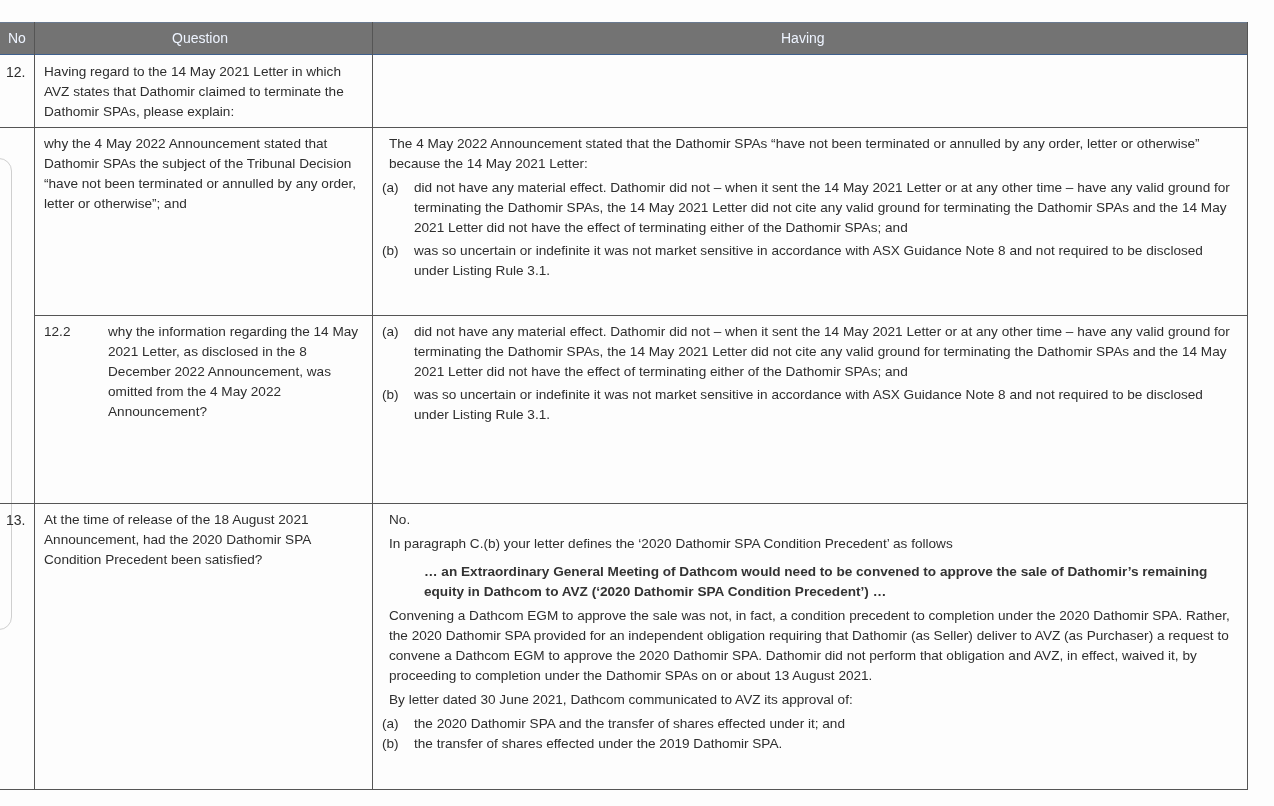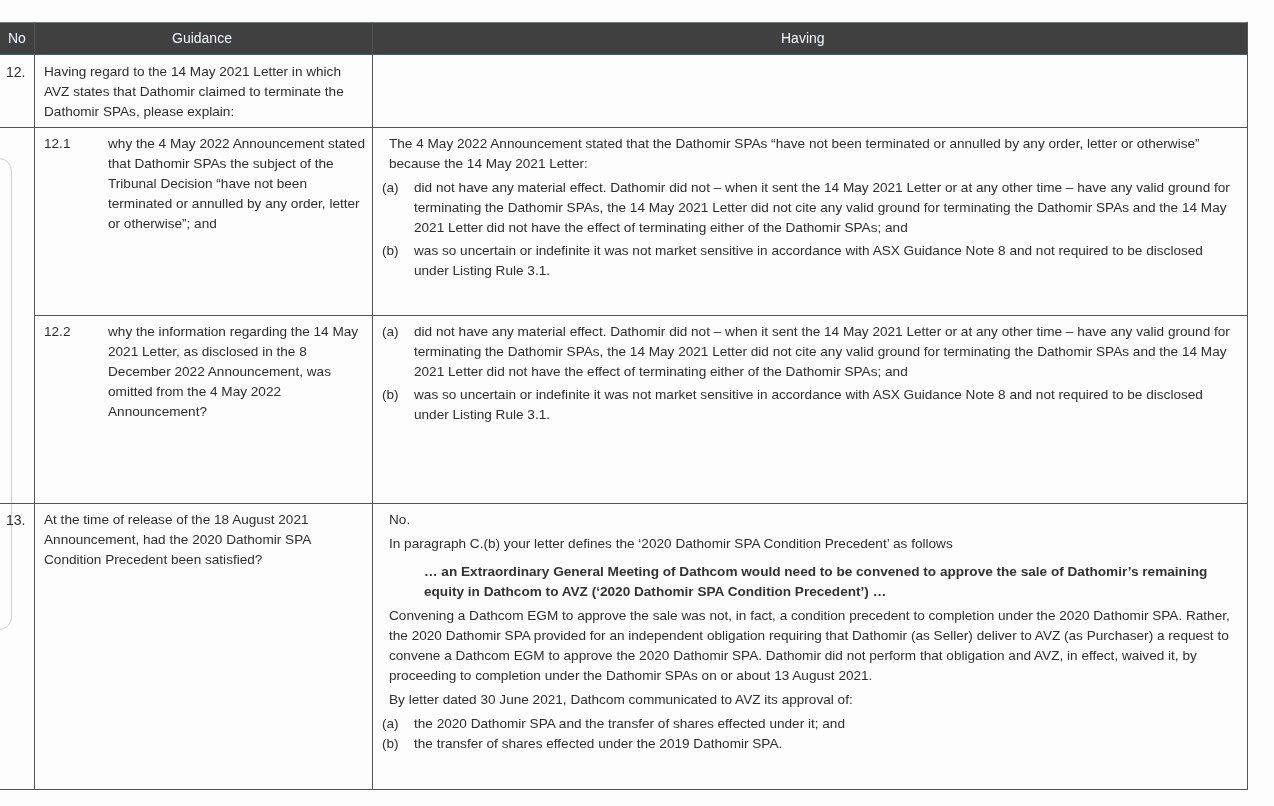--- a/index.html
+++ b/index.html
@@ -3,21 +3,21 @@
 <meta charset="utf-8">
 <style>
   html, body { margin:0; padding:0; background:#ffffff; }
   body { width:1274px; height:806px; position:relative; overflow:hidden;
          font-family:"Liberation Sans", sans-serif; color:#2e2e2e; }
   .page { position:absolute; left:0; top:0; width:1274px; height:806px; background:#fdfdfd; }
   .artifact { position:absolute; left:-14px; top:158px; width:24px; height:470px;
               border:1px solid #cfcfcf; border-radius:14px; }
   .tbl { position:absolute; left:0; top:22px; width:1248px; }
   .hdr { position:absolute; left:0; top:0; width:1248px; height:31px;
-         background:#404040; border-top:1px solid #6a7a90; border-bottom:1px solid #3e5f8c; }
+         background:#737373; border-top:1px solid #6a7a90; border-bottom:1px solid #3e5f8c; }
   .hdr span { position:absolute; top:7px; color:#eef4ff; font-size:14px; }
   .vline { position:absolute; background:#555; width:1px; }
   .hline { position:absolute; background:#555; height:1px; }
   .cell { position:absolute; font-size:13.6px; line-height:20px; }
   .num { font-size:14px; }
   .para { margin:0 0 4px 7px; }
   .item { display:flex; margin:0 0 3px 0; }
   .item .lab { width:32px; flex:none; }
   .quote { padding-left:42px; font-weight:bold; color:#333; margin:8px 0 4px 0; }
   .sub { display:flex; }
@@ -26,38 +26,37 @@
 </head>
 <body>
 
 <div class="page">
   <div class="artifact"></div>
 
   <div class="tbl">
 
     <div class="hdr">
       <span style="left:8px">No</span>
-      <span style="left:172px">Guidance</span>
+      <span style="left:172px">Question</span>
       <span style="left:781px">Having</span>
     </div>
 
     <div class="vline" style="left:34px;top:0;height:767px"></div>
     <div class="vline" style="left:372px;top:0;height:767px"></div>
     <div class="vline" style="left:1247px;top:0;height:767px"></div>
     <div class="hline" style="left:0;top:105px;width:1248px"></div>
     <div class="hline" style="left:34px;top:293px;width:1214px"></div>
     <div class="hline" style="left:0;top:481px;width:1248px"></div>
     <div class="hline" style="left:0;top:767px;width:1248px"></div>
 
     <div class="cell num" style="left:6px;top:40px">12.</div>
     <div class="cell" style="left:44px;top:40px;width:322px">Having regard to the 14 May 2021 Letter in which AVZ states that Dathomir claimed to terminate the Dathomir SPAs, please explain:</div>
 
     <div class="cell" style="left:44px;top:112px;width:324px">
       <div class="sub">
-        <span class="sn">12.1</span>
         <span>why the 4 May 2022 Announcement stated that Dathomir SPAs the subject of the Tribunal Decision “have not been terminated or annulled by any order, letter or otherwise”; and</span>
       </div>
     </div>
     <div class="cell" style="left:382px;top:112px;width:856px">
       <p class="para">The 4 May 2022 Announcement stated that the Dathomir SPAs “have not been terminated or annulled by any order, letter or otherwise” because the 14 May 2021 Letter:</p>
       <div class="item">
         <span class="lab">(a)</span>
         <span>did not have any material effect. Dathomir did not – when it sent the 14 May 2021 Letter or at any other time – have any valid ground for terminating the Dathomir SPAs, the 14 May 2021 Letter did not cite any valid ground for terminating the Dathomir SPAs and the 14 May 2021 Letter did not have the effect of terminating either of the Dathomir SPAs; and</span>
       </div>
       <div class="item">

